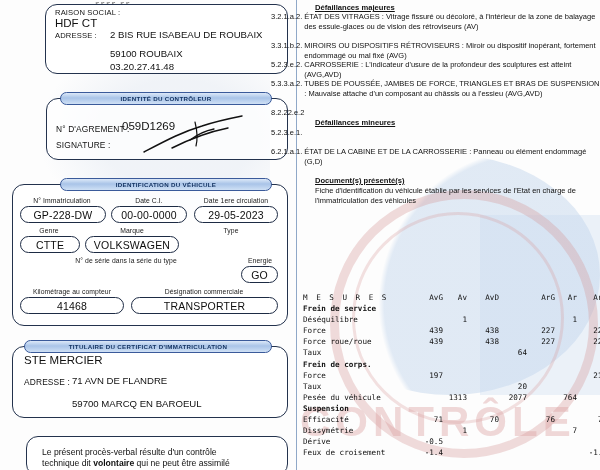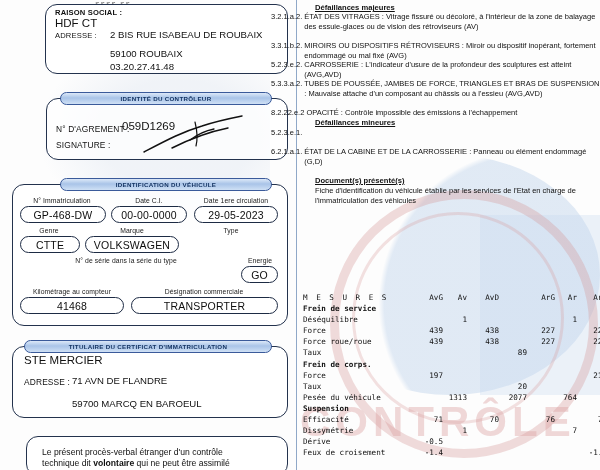--- a/index.html
+++ b/index.html
@@ -243,21 +243,21 @@
   <div class="watermark wm-blue-block"></div>
   <div class="watermark wm-red-circle"></div>
   <div class="watermark wm-red-circle2"></div>
   <div class="watermark wm-text">CONTRÔLE</div>
 
   <div id="left-col">
 
     <div class="topcut">§§§§ §§</div>
 
     <div class="panel" style="left:45px; top:4px; width:243px; height:70px;"></div>
-    <div class="lbl" style="left:55px; top:8px;font-weight:bold;">RAISON SOCIAL :</div>
+    <div class="lbl" style="left:55px; top:8px;">RAISON SOCIAL :</div>
     <div class="val-lg" style="left:55px; top:17px;">HDF CT</div>
     <div class="lbl" style="left:55px; top:31px;">ADRESSE :</div>
     <div class="val-md" style="left:110px; top:29px;">2 BIS RUE ISABEAU DE ROUBAIX</div>
     <div class="val-md" style="left:110px; top:48px;">59100 ROUBAIX</div>
     <div class="val-md" style="left:110px; top:61px;">03.20.27.41.48</div>
 
     <div class="panel-head" style="left:60px; top:92px; width:212px;">
       <span>IDENTITÉ DU CONTRÔLEUR</span>
     </div>
     <div class="panel" style="left:46px; top:98px; width:242px; height:62px;"></div>
@@ -271,21 +271,21 @@
       <path d="M53 12 C 55 20, 56 28, 54 36" stroke="#111" stroke-width="1.2" fill="none" stroke-linecap="round"></path>
     </svg>
 
     <div class="panel-head" style="left:60px; top:178px; width:212px;">
       <span>IDENTIFICATION DU VÉHICULE</span>
     </div>
     <div class="panel" style="left:12px; top:184px; width:276px; height:142px;"></div>
 
     <div class="caption" style="left:16px; top:197px; width:92px;">N° Immatriculation</div>
     <div class="fieldbox" style="left:20px; top:206px; width:86px; height:17px;">
-      <span>GP-468-DW</span>
+      <span>GP-228-DW</span>
     </div>
 
     <div class="caption" style="left:110px; top:197px; width:78px;">Date C.I.</div>
     <div class="fieldbox" style="left:111px; top:206px; width:76px; height:17px;">
       <span>00-00-0000</span>
     </div>
 
     <div class="caption" style="left:188px; top:197px; width:96px;">Date 1ere circulation</div>
     <div class="fieldbox" style="left:194px; top:206px; width:84px; height:17px;">
       <span>29-05-2023</span>
@@ -324,21 +324,21 @@
       <span>TITULAIRE DU CERTIFICAT D'IMMATRICULATION</span>
     </div>
     <div class="panel" style="left:12px; top:346px; width:276px; height:72px;"></div>
     <div class="val-lg" style="left:24px; top:354px;">STE MERCIER</div>
     <div class="lbl" style="left:24px; top:377px; font-size:8.4px;">ADRESSE :</div>
     <div class="val-md" style="left:72px; top:375px;">71 AVN DE FLANDRE</div>
     <div class="val-md" style="left:72px; top:398px;">59700 MARCQ EN BAROEUL</div>
 
     <div class="panel" style="left:26px; top:436px; width:262px; height:40px;"></div>
     <div class="foot-text" style="left:42px; top:447px;">
-      <span>Le présent procès-verbal étranger d'un contrôle</span><br>
+      <span>Le présent procès-verbal résulte d'un contrôle</span><br>
       <span>technique dit </span><b>volontaire</b><span> qui ne peut être assimilé</span>
     </div>
   </div>
 
   <div id="right-col">
 
     <div class="def-head" style="left:18px; top:3px;">Défaillances majeures</div>
 
     <div class="def-row" style="left:-26px; top:12px; width:330px;">
       <span class="def-code">3.2.1.a.2.</span>
@@ -355,21 +355,20 @@
       <span class="def-body">CARROSSERIE : L'indicateur d'usure de la profondeur des sculptures est atteint (AVG,AVD)</span>
     </div>
 
     <div class="def-row" style="left:-26px; top:79px; width:330px;">
       <span class="def-code">5.3.3.a.2.</span>
       <span class="def-body">TUBES DE POUSSÉE, JAMBES DE FORCE, TRIANGLES ET BRAS DE SUSPENSION : Mauvaise attache d'un composant au châssis ou à l'essieu (AVG,AVD)</span>
     </div>
 
     <div class="def-row" style="left:-26px; top:108px; width:330px;">
       <span class="def-code">8.2.22.e.2</span>
-      <span class="def-body">OPACITÉ : Contrôle impossible des émissions à l'échappement</span>
     </div>
 
     <div class="def-head" style="left:18px; top:118px;">Défaillances mineures</div>
 
     <div class="def-row" style="left:-26px; top:128px; width:330px;">
       <span class="def-code">5.2.3.e.1.</span>
     </div>
 
     <div class="def-row" style="left:-26px; top:147px; width:330px;">
       <span class="def-code">6.2.1.a.1.</span>
@@ -444,21 +443,21 @@
               <td></td>
               <td>227</td>
               <td></td>
               <td>228</td>
             </tr>
             <tr>
               <td class="rl">Taux</td>
               <td></td>
               <td></td>
               <td></td>
-              <td>89</td>
+              <td>64</td>
               <td></td>
               <td></td>
               <td></td>
             </tr>
             <tr class="sec">
               <td class="rl">Frein de corps.</td>
               <td></td>
               <td></td>
               <td></td>
               <td></td>

